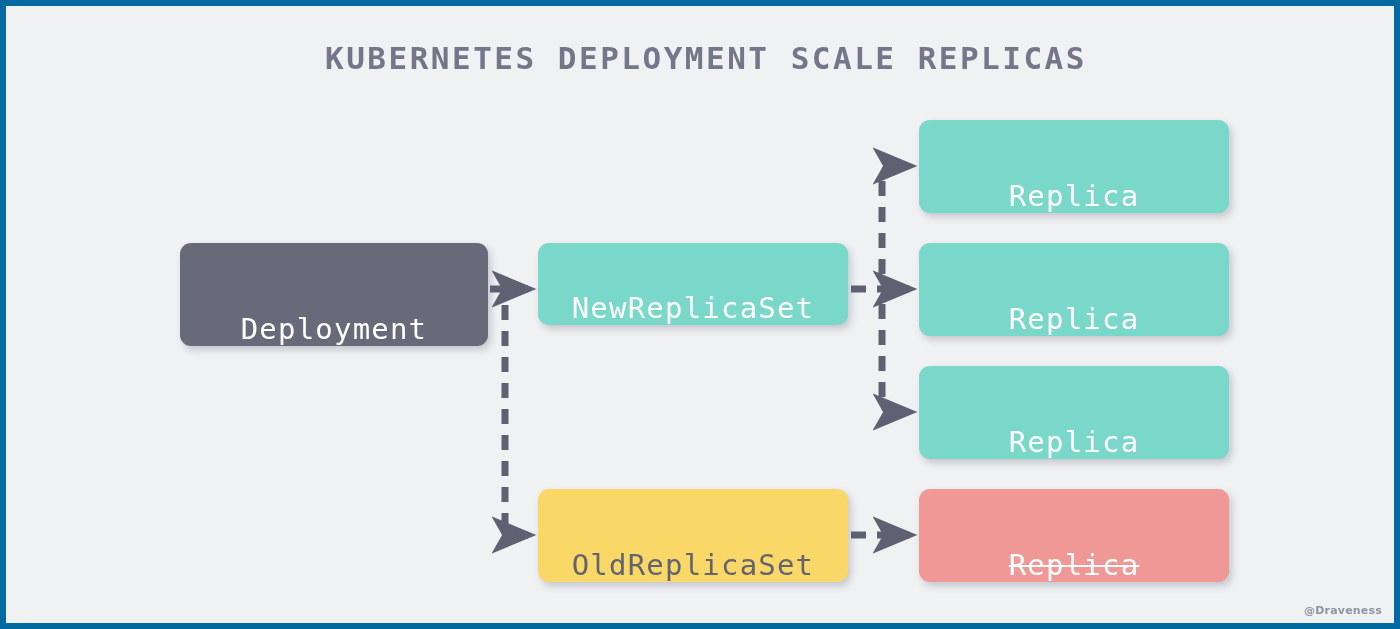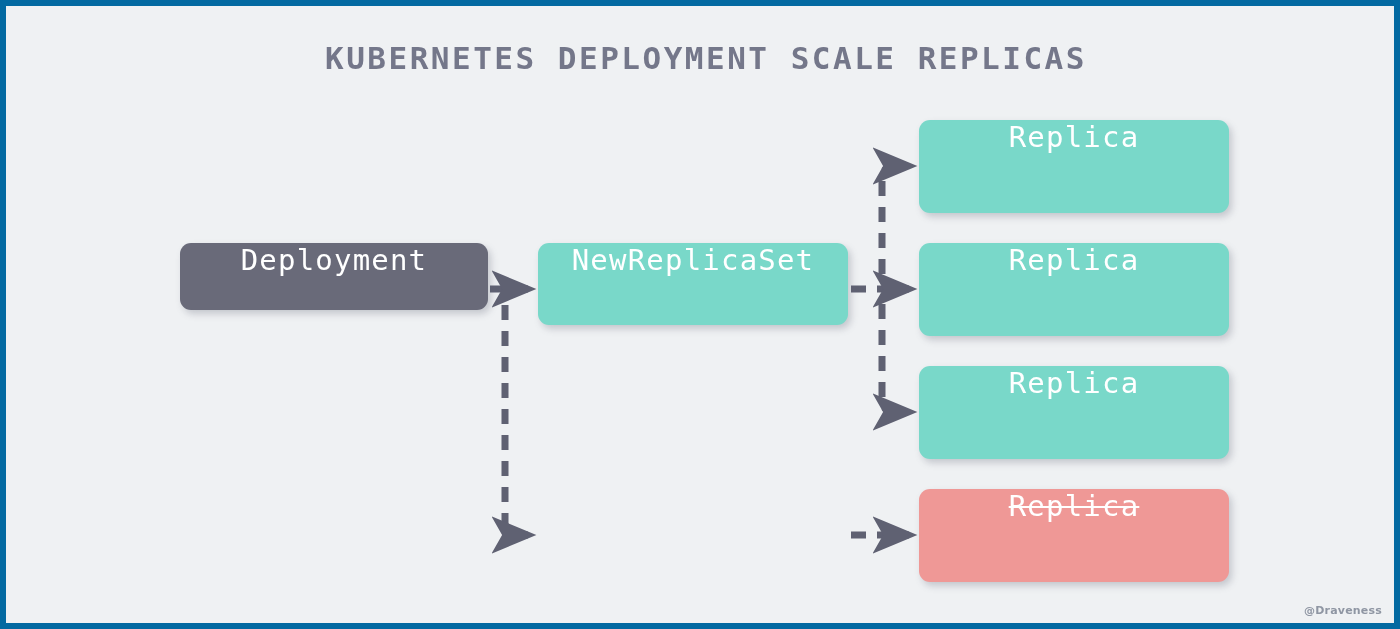--- a/index.html
+++ b/index.html
@@ -38,34 +38,34 @@
     color: #74778a;
     white-space: nowrap;
     user-select: none;
   }
 
   
   .node {
     position: absolute;
     border-radius: 11px;
     display: flex;
-    align-items: flex-start;
+    align-items: flex-end;
     justify-content: center;
     box-shadow: 3px 4px 7px rgba(90, 95, 110, 0.28);
     box-sizing: border-box;
   }
   .node-label {
     font-family: "DejaVu Sans Mono", monospace;
     font-size: 29px;
     letter-spacing: 1.2px;
     white-space: nowrap;
     user-select: none;
   }
 
-  .node-deployment     { left: 174px; top: 237px; width: 308px; height: 67px; background: #696a79; }
+  .node-deployment     { left: 174px; top: 237px; width: 308px; height: 103px; background: #696a79; }
   .node-newreplicaset  { left: 532px; top: 237px; width: 310px; height: 82px; background: #79d8c9; }
   .node-oldreplicaset  { left: 532px; top: 483px; width: 310px; height: 93px; background: #fad868; }
   .node-replica-1      { left: 913px; top: 114px; width: 310px; height: 93px; background: #79d8c9; }
   .node-replica-2      { left: 913px; top: 237px; width: 310px; height: 93px; background: #79d8c9; }
   .node-replica-3      { left: 913px; top: 360px; width: 310px; height: 93px; background: #79d8c9; }
   .node-replica-old    { left: 913px; top: 483px; width: 310px; height: 93px; background: #ef9896; }
 
   .label-light { color: #ffffff; }
   .label-dark  { color: #63646f; }
   .label-struck { text-decoration: line-through; text-decoration-thickness: 2px; }
@@ -125,20 +125,23 @@
   </svg>
 
   <div class="node node-deployment">
     <span class="node-label label-light">Deployment</span>
   </div>
 
   <div class="node node-newreplicaset">
     <span class="node-label label-light">NewReplicaSet</span>
   </div>
 
+  <div class="node node-oldreplicaset">
+    <span class="node-label label-dark">OldReplicaSet</span>
+  </div>
 
   <div class="node node-replica-1">
     <span class="node-label label-light">Replica</span>
   </div>
 
   <div class="node node-replica-2">
     <span class="node-label label-light">Replica</span>
   </div>
 
   <div class="node node-replica-3">

